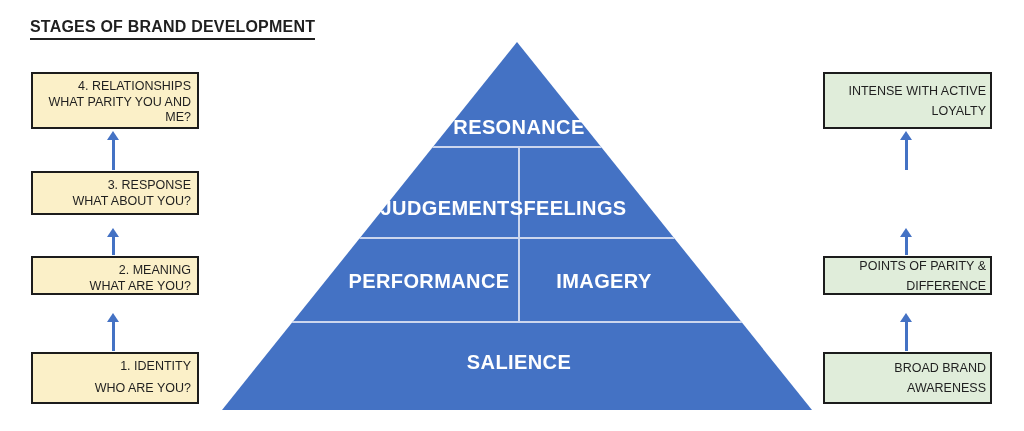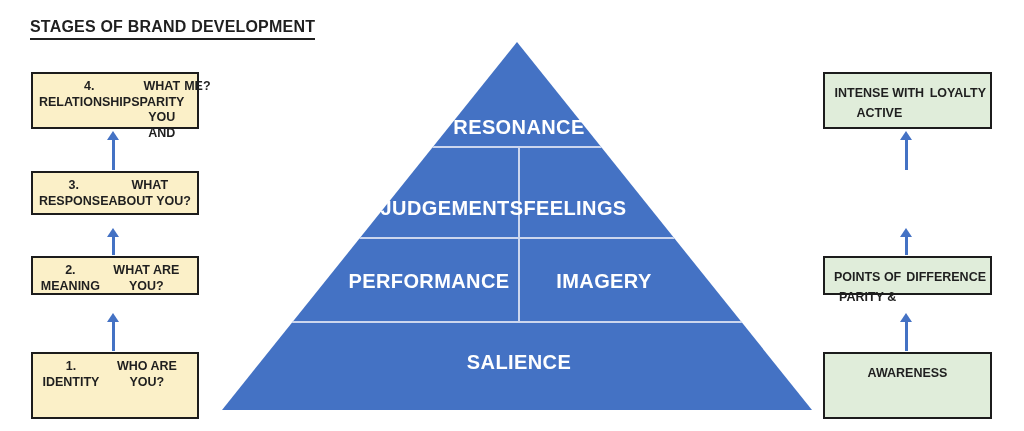--- a/index.html
+++ b/index.html
@@ -22,42 +22,42 @@
     font-size:16px;font-weight:700;color:var(--text);
     letter-spacing:.2px;white-space:nowrap;
     border-bottom:2px solid var(--text);padding-bottom:2px;
   }
   .panel-title.left{left:30px;}
   .panel-title.right{left:826px;}
 
   .node{
     position:absolute;
     border:2px solid var(--box-border);
-    display:flex;align-items:flex-start;
+    display:flex;flex-direction:column;align-items:flex-end;
     text-align:center;
-    font-size:12.5px;font-weight:700;color:var(--text);
+    font-size:12.5px;font-weight:400;color:var(--text);
     line-height:1.25;
   }
   .node.stage-box{
     left:31px;width:168px;
     background:var(--stage-box-fill);
     justify-content:space-between;
     padding:5px 6px;
   }
   .node.objective-box{
     left:823px;width:169px;
     background:var(--objective-box-fill);
     justify-content:center;
     padding:9px 4px;
     line-height:1.6;
   }
   .row1{top:72px;height:57px;}
   .row2{top:171px;height:44px;}
   .row3{top:256px;height:39px;}
-  .row4{top:352px;height:67px;}
+  .row4{top:352px;height:52px;}
 
   .up-arrow{
     position:absolute;width:14px;
     display:flex;flex-direction:column;align-items:center;
   }
   .up-arrow .head{
     width:0;height:0;
     border-left:6px solid transparent;
     border-right:6px solid transparent;
     border-bottom:9px solid var(--arrow);
@@ -159,16 +159,17 @@
   <div class="node objective-box row3">
     <span>POINTS OF PARITY &amp;</span>
     <span>DIFFERENCE</span>
   </div>
   <div class="up-arrow col-right gap3">
     <span class="head"></span>
     <span class="stem"></span>
   </div>
 
   <div class="node objective-box row4">
+    <span>BROAD BRAND</span>
     <span>AWARENESS</span>
   </div>
 
 </div>
 
 </body></html>

